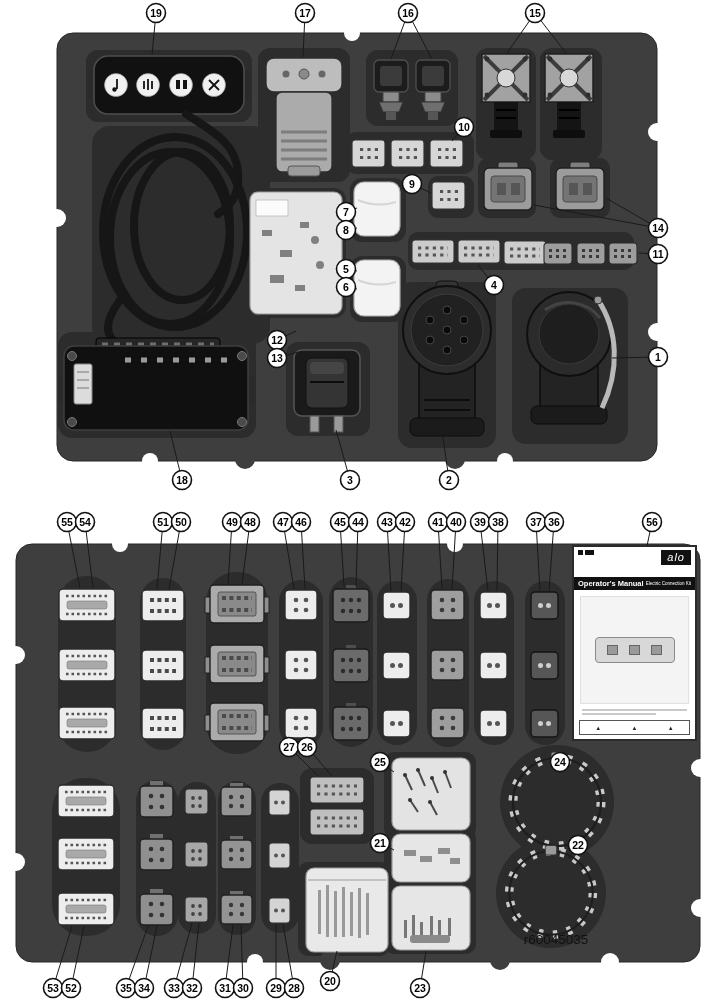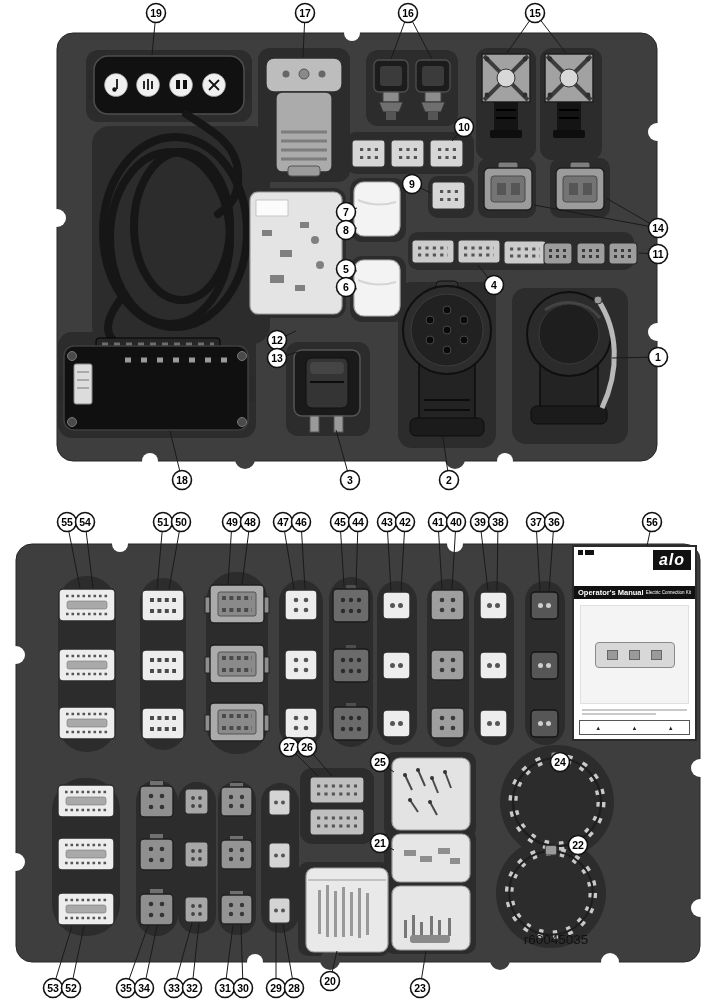--- a/index.html
+++ b/index.html
@@ -23,24 +23,24 @@
 
   
   .manual{position:absolute;left:572px;top:545px;width:125px;height:196px;z-index:2;
           background:#fff;border:2px solid #2b2b2b;box-sizing:border-box;
           display:flex;flex-direction:column;}
   .m-top{display:flex;justify-content:space-between;align-items:flex-start;
          padding:3px 4px 0 4px;height:20px;box-sizing:border-box;}
   .m-marks{display:flex;gap:2px;align-items:flex-start;}
   .m-marks .sq{display:block;width:5px;height:5px;background:#111;}
   .m-marks .sq2{display:block;width:9px;height:5px;background:#111;}
-  .m-brand{font-weight:bold;font-style:italic;font-size:16px;line-height:1;
+  .m-brand{font-weight:normal;font-style:italic;font-size:11px;line-height:1;
            background:#111;color:#fff;padding:2px 6px;letter-spacing:1px;}
   .m-band{background:#111;color:#fff;display:flex;justify-content:space-between;
-          align-items:center;padding:2px 4px;margin-top:19px;}
+          align-items:center;padding:2px 4px;margin-top:10px;}
   .m-title{font-size:7.5px;font-weight:bold;white-space:nowrap;}
   .m-sub{font-size:4.5px;text-align:right;white-space:nowrap;}
   .m-product{flex:1;display:flex;align-items:center;justify-content:center;
              background:#f4f4f4;margin:6px 6px 3px 6px;border:1px solid #e0e0e0;}
   .m-device{width:78px;height:24px;background:#d8d8d8;border:1px solid #8a8a8a;
             border-radius:4px;display:flex;align-items:center;justify-content:space-evenly;}
   .m-port{display:block;width:9px;height:8px;background:#9a9a9a;border:1px solid #666;}
   .m-lines{padding:0 8px;}
   .m-lines i{display:block;height:2px;background:#c9c9c9;margin:2px 0;}
   .m-lines i:nth-child(2){width:70%;}

